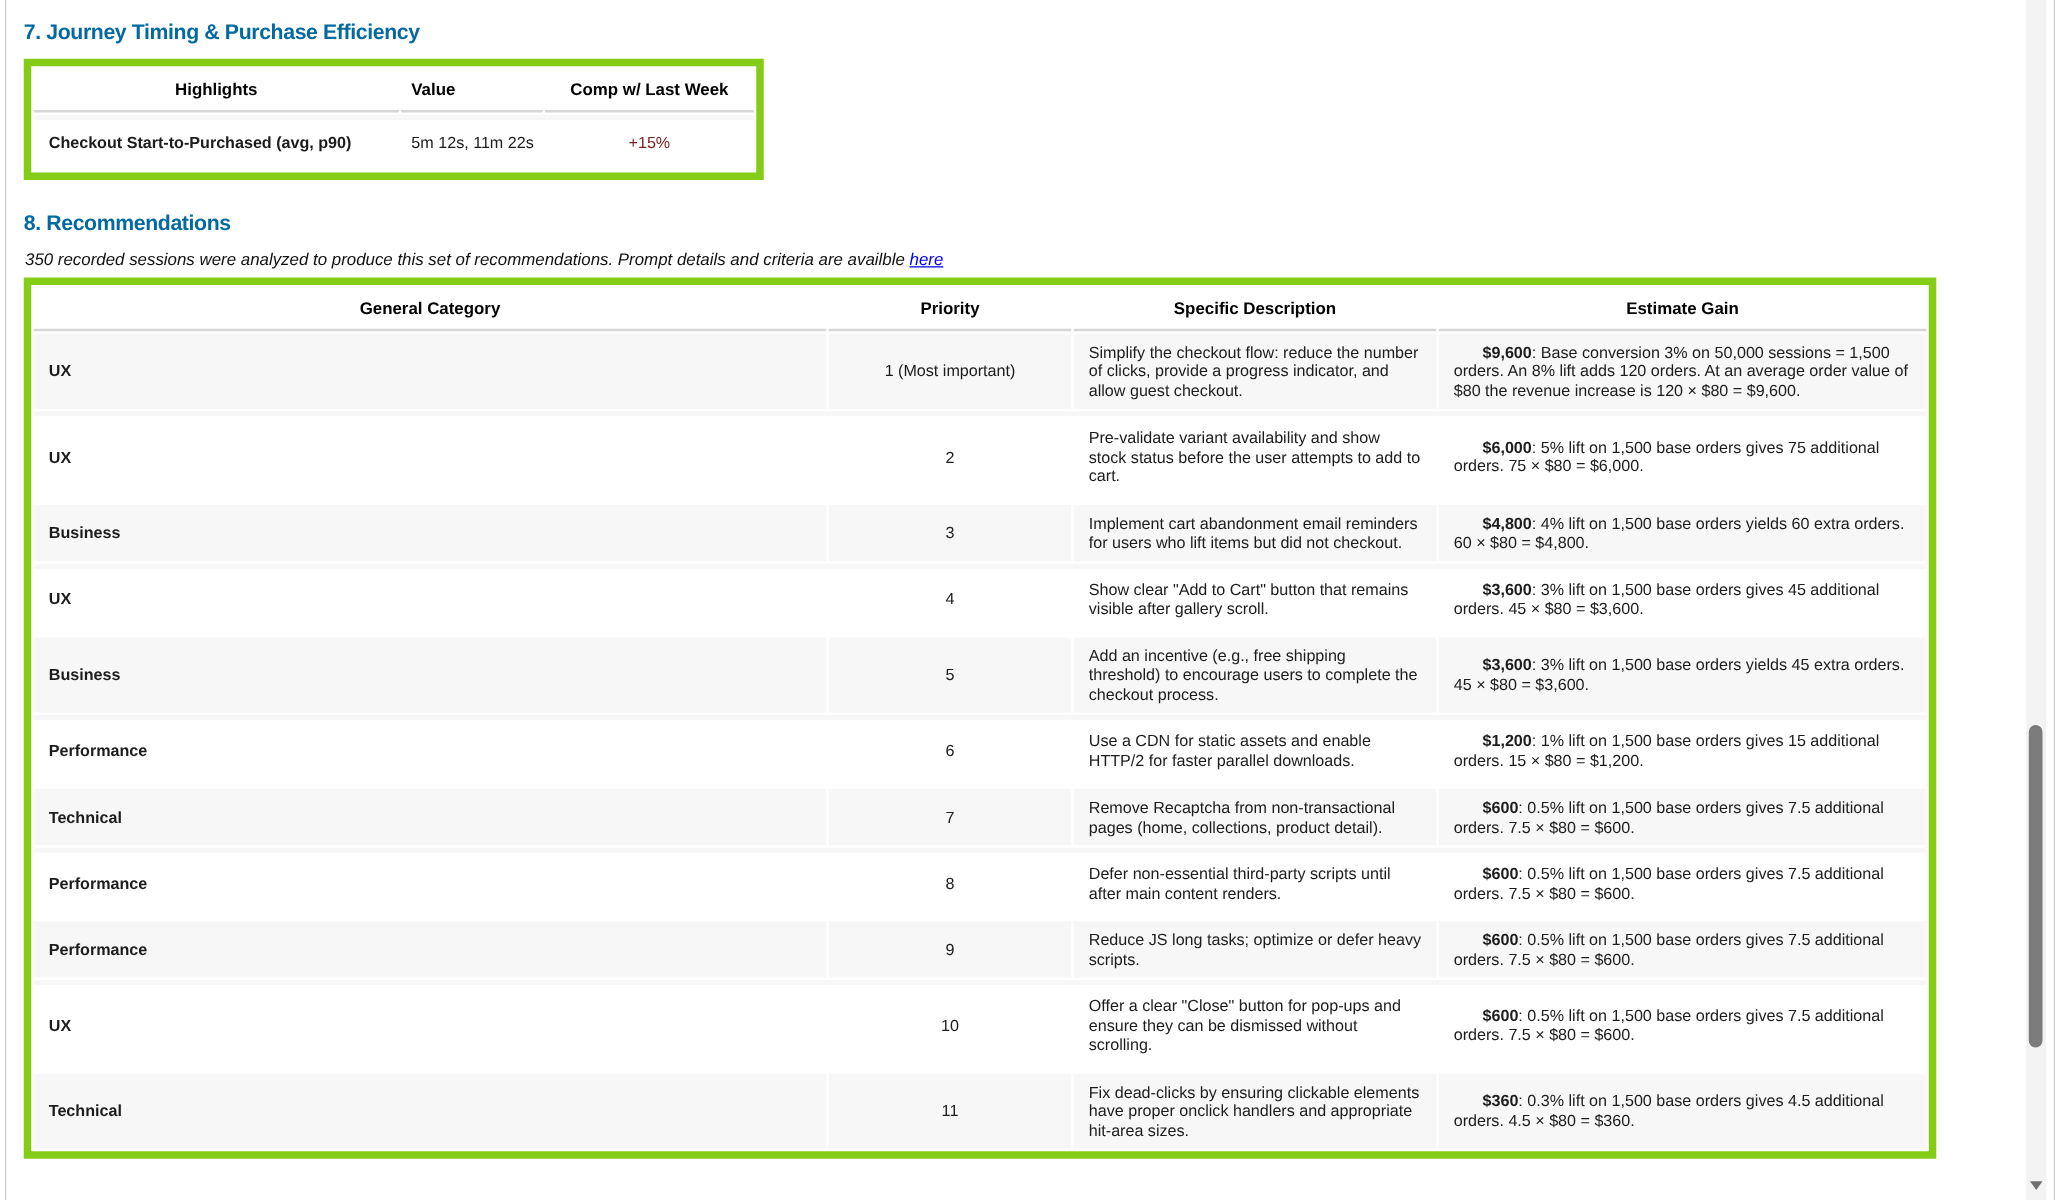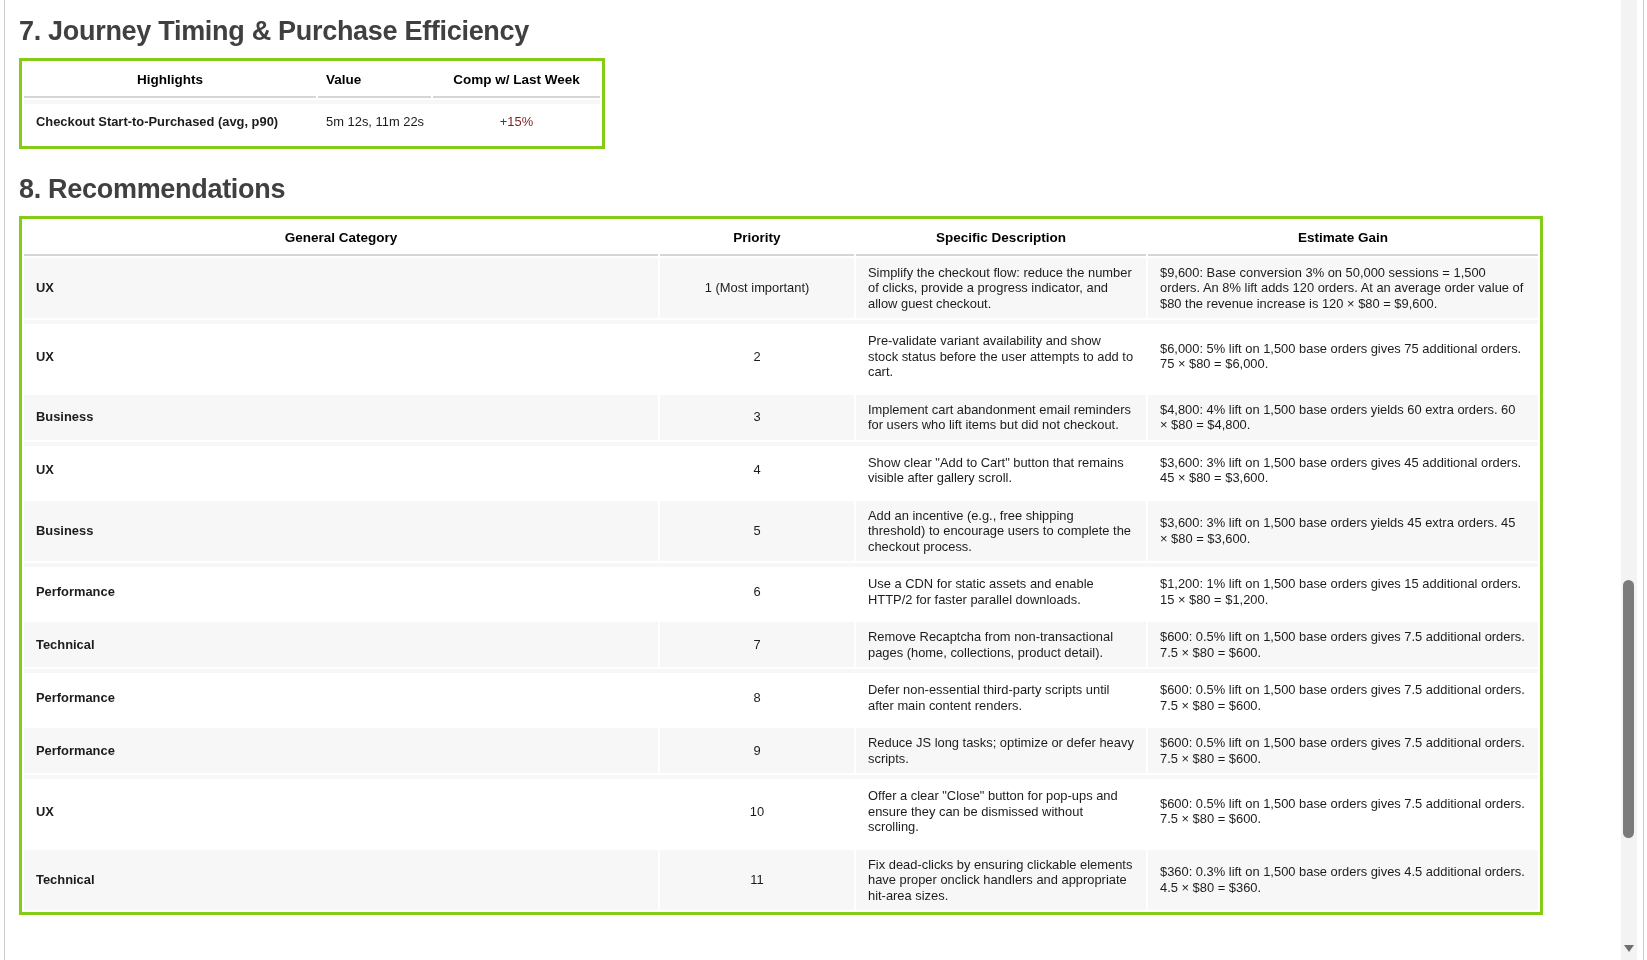--- a/index.html
+++ b/index.html
@@ -3,27 +3,27 @@
 <meta charset="utf-8">
 <style>
   * { box-sizing: border-box; }
   html, body { margin:0; padding:0; background:#ffffff; }
   body { font-family:"Liberation Sans","DejaVu Sans",sans-serif; color:#1a1a1a; }
   .viewport { position:relative; width:1647px; height:960px; overflow:hidden; background:#fff; }
   .page-edge-left { position:absolute; left:4px; top:0; width:1px; height:960px; background:#cccccc; }
   .window-edge-right { position:absolute; left:1643px; top:0; width:1px; height:960px; background:#cccccc; }
   .content { position:absolute; left:5px; top:0; width:1612px; padding:13px 0 0 14px; }
 
-  h1.sec { font-size:27px; font-weight:bold; color:#404040; margin:3px 0 11px 0; letter-spacing:-0.3px; }
+  h1.sec { font-size:17px; font-weight:bold; color:#0369a1; margin:3px 0 11px 0; letter-spacing:-0.3px; }
   h1.sec2 { margin-top:25px; }
 
   .intro { font-style:italic; font-size:13.5px; margin:0 0 7px 1px; color:#111; }
   .intro a { color:#0000ee; text-decoration:underline; cursor:pointer; }
 
-  table { border-collapse:separate; border-spacing:2px; border:3px solid #84cc16; background:#fff; table-layout:fixed; }
+  table { border-collapse:separate; border-spacing:2px; border:6px solid #84cc16; background:#fff; table-layout:fixed; }
   .t1 { width:582px; }
   .t2 { width:1516px; }
   th { font-size:13.5px; font-weight:bold; padding:9px 8px; border-bottom:2px solid #d6d6d6; text-align:center; background:#fff; color:#000; }
   td { font-size:12.9px; vertical-align:middle; color:#1c1c1c; }
   tr.a td { background:#f7f7f7; }
   tr.b td { background:#ffffff; }
   tr.sp td { height:4px; padding:0; background-clip:padding-box; }
 
   
   .t1 td { padding:8px 8px; line-height:15.5px; }
@@ -33,21 +33,21 @@
   .t1 th.h-val { text-align:left; padding-right:7px; }
   .neg { color:#ff0000; }
   .pos { color:#7f1d1d; }
 
   
   .t2 td { padding:7px 12px; line-height:15.5px; }
   .t2 .cat { font-weight:bold; text-align:left; }
   .t2 .pri { text-align:center; }
   .t2 .desc { text-align:left; }
   .t2 .gain { text-align:left; }
-  .t2 .gain b { font-weight:normal; }
+  .t2 .gain b { font-weight:bold;margin-left:23px; }
 
   
   .scrollbar-track { position:absolute; left:1621px; top:0; width:16px; height:960px; background:#f3f3f3; }
   .scrollbar-thumb { position:absolute; left:2px; top:580px; width:11px; height:258px; background:#7b7b7b; border-radius:6px; }
   .scroll-down-arrow { position:absolute; left:3px; bottom:8px; width:0; height:0;
       border-left:5px solid transparent; border-right:5px solid transparent; border-top:7px solid #6f6f6f; }
 </style>
 </head>
 <body>
 
@@ -81,20 +81,21 @@
           <td class="comp pos">+15%</td>
         </tr>
         <tr class="sp b">
             <td colspan="3"></td>
           </tr>
       </tbody>
     </table>
 
     <h1 class="sec sec2">8. Recommendations</h1>
 
+    <p class="intro"><span>350 recorded sessions were analyzed to produce this set of recommendations. Prompt details and criteria are availble </span><a href="#">here</a></p>
 
     <table class="t2">
       <colgroup>
           <col style="width:634px">
           <col style="width:194px">
           <col style="width:290px">
           <col style="width:390px">
         </colgroup>
       <thead>
         <tr>

